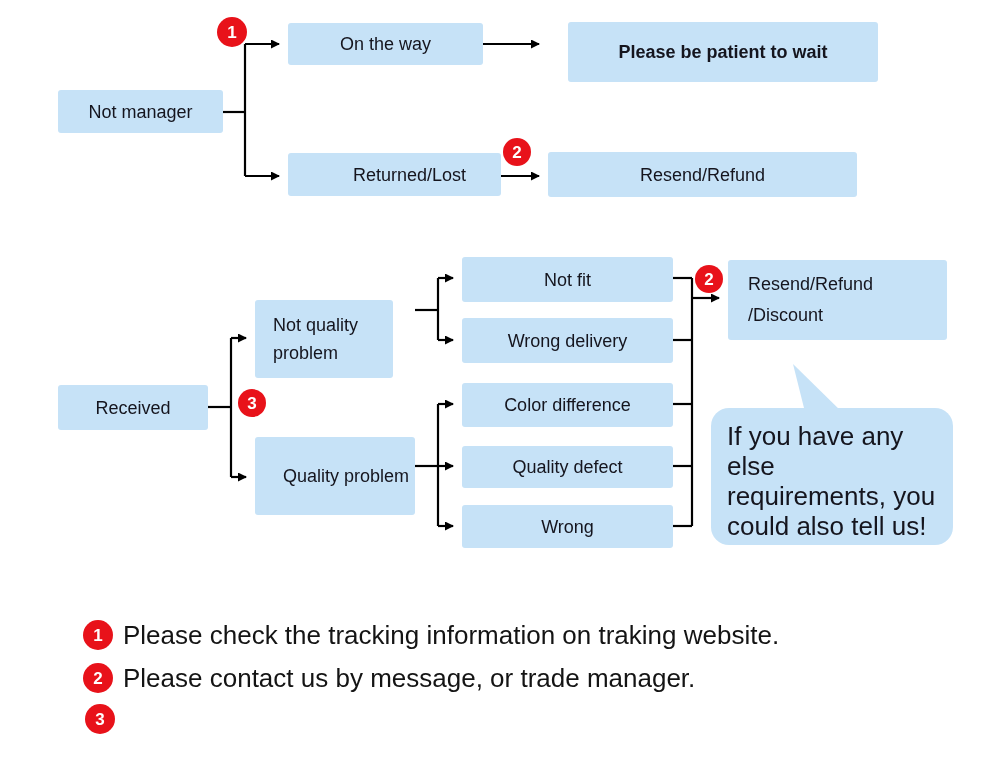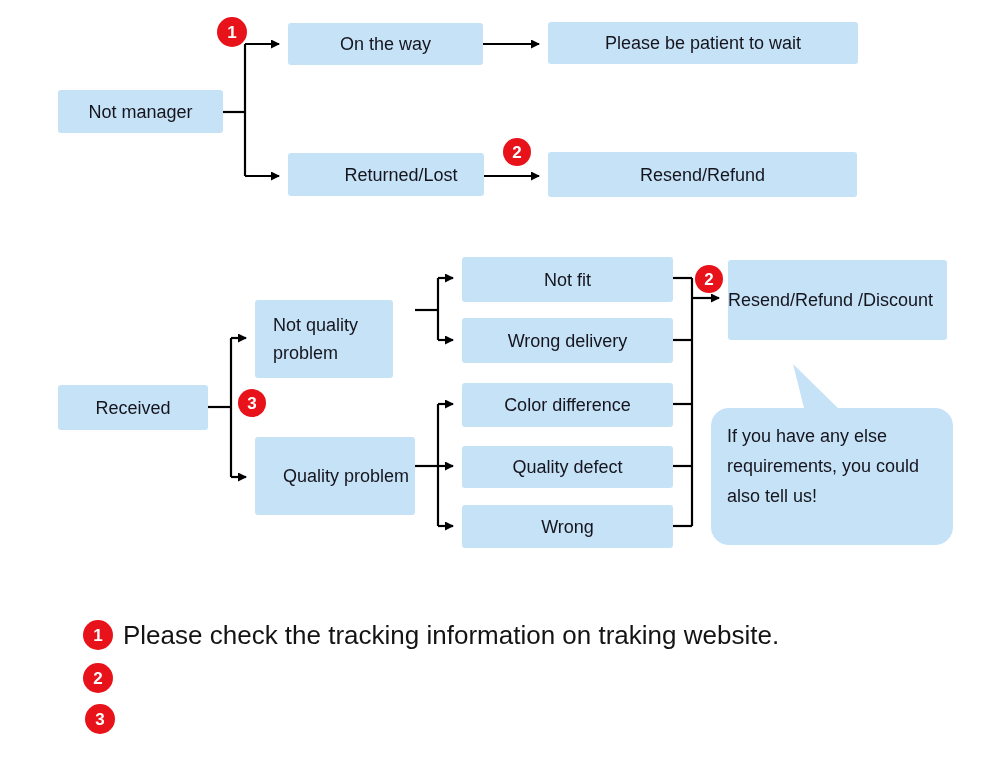--- a/index.html
+++ b/index.html
@@ -26,21 +26,21 @@
     font-size:18px;border-radius:3px;box-sizing:border-box;line-height:28px;
   }
   .node.left{justify-content:flex-start;text-align:left;}
   .badge{
     position:absolute;z-index:3;background:var(--badge_red);color:#fff;
     border-radius:50%;display:flex;align-items:center;justify-content:center;
     font-size:17px;font-weight:bold;line-height:1;
   }
   .bubble{
     position:absolute;z-index:2;background:var(--box_fill);color:var(--node_text);
-    border-radius:18px;box-sizing:border-box;font-size:18px;line-height:30px;
+    border-radius:18px;box-sizing:border-box;font-size:26px;line-height:30px;
     padding:13px 16px 10px 16px;text-align:left;
   }
   .legend-row{
     position:absolute;z-index:2;display:flex;align-items:center;height:36px;
     color:var(--legend_text);font-size:26px;
   }
   .legend-row .badge{position:static;flex:0 0 auto;width:30px;height:30px;margin-right:10px;}
 </style>
 </head>
 <body>
@@ -83,48 +83,49 @@
     <path class="conn" d="M673 466 H692"></path>
     <path class="conn" d="M673 526 H692"></path>
     <path class="conn" d="M692 278 V526"></path>
     <path class="conn" d="M692 298 H719" marker-end="url(#arrow)"></path>
 
     <polygon class="tail" points="793,364 846,416 806,416"></polygon>
   </svg>
 
   <div class="node" style="left:58px;top:90px;width:165px;height:43px;">Not manager</div>
   <div class="node" style="left:288px;top:23px;width:195px;height:42px;">On the way</div>
-  <div class="node" style="left:548px;top:22px;width:310px;height:42px;">Please be patient to wait</div>
-  <div class="node" style="left:288px;top:153px;width:196px;height:43px;padding-left:30px;">Returned/Lost</div>
+  <div class="node" style="left:568px;top:22px;width:310px;height:60px;font-weight:bold;">Please be patient to wait</div>
+  <div class="node" style="left:288px;top:153px;width:213px;height:43px;padding-left:30px;">Returned/Lost</div>
   <div class="node" style="left:548px;top:152px;width:309px;height:45px;">Resend/Refund</div>
 
   <div class="badge" style="left:217px;top:17px;width:30px;height:30px;">1</div>
   <div class="badge" style="left:503px;top:138px;width:28px;height:28px;">2</div>
 
   <div class="node" style="left:58px;top:385px;width:150px;height:45px;">Received</div>
   <div class="node left" style="left:255px;top:300px;width:138px;height:78px;padding-left:18px;">Not quality problem</div>
   <div class="node left" style="left:255px;top:437px;width:160px;height:78px;padding-left:28px;">Quality problem</div>
 
   <div class="node" style="left:462px;top:257px;width:211px;height:45px;">Not fit</div>
   <div class="node" style="left:462px;top:318px;width:211px;height:45px;">Wrong delivery</div>
   <div class="node" style="left:462px;top:383px;width:211px;height:44px;">Color difference</div>
   <div class="node" style="left:462px;top:446px;width:211px;height:42px;">Quality defect</div>
   <div class="node" style="left:462px;top:505px;width:211px;height:43px;">Wrong</div>
 
-  <div class="node left" style="left:728px;top:260px;width:219px;height:80px;padding-right:10px;line-height:31px;">Resend/Refund /Discount</div>
+  <div class="node left" style="left:728px;top:260px;width:219px;height:80px;padding-left:20px;padding-right:10px;line-height:31px;">Resend/Refund /Discount</div>
 
   <div class="badge" style="left:238px;top:389px;width:28px;height:28px;">3</div>
   <div class="badge" style="left:695px;top:265px;width:28px;height:28px;">2</div>
 
   <div class="bubble" style="left:711px;top:408px;width:242px;height:137px;">If you have any else requirements, you could also tell us!</div>
 
   <div class="legend-row" style="left:83px;top:617px;">
     <span class="badge">1</span>
     <span>Please check the tracking information on traking website.</span>
   </div>
   <div class="legend-row" style="left:83px;top:660px;">
     <span class="badge">2</span>
+    <span>Please contact us by message, or trade manager.</span>
   </div>
   <div class="legend-row" style="left:85px;top:701px;">
     <span class="badge">3</span>
   </div>
 
 </div>
 
 </body></html>

